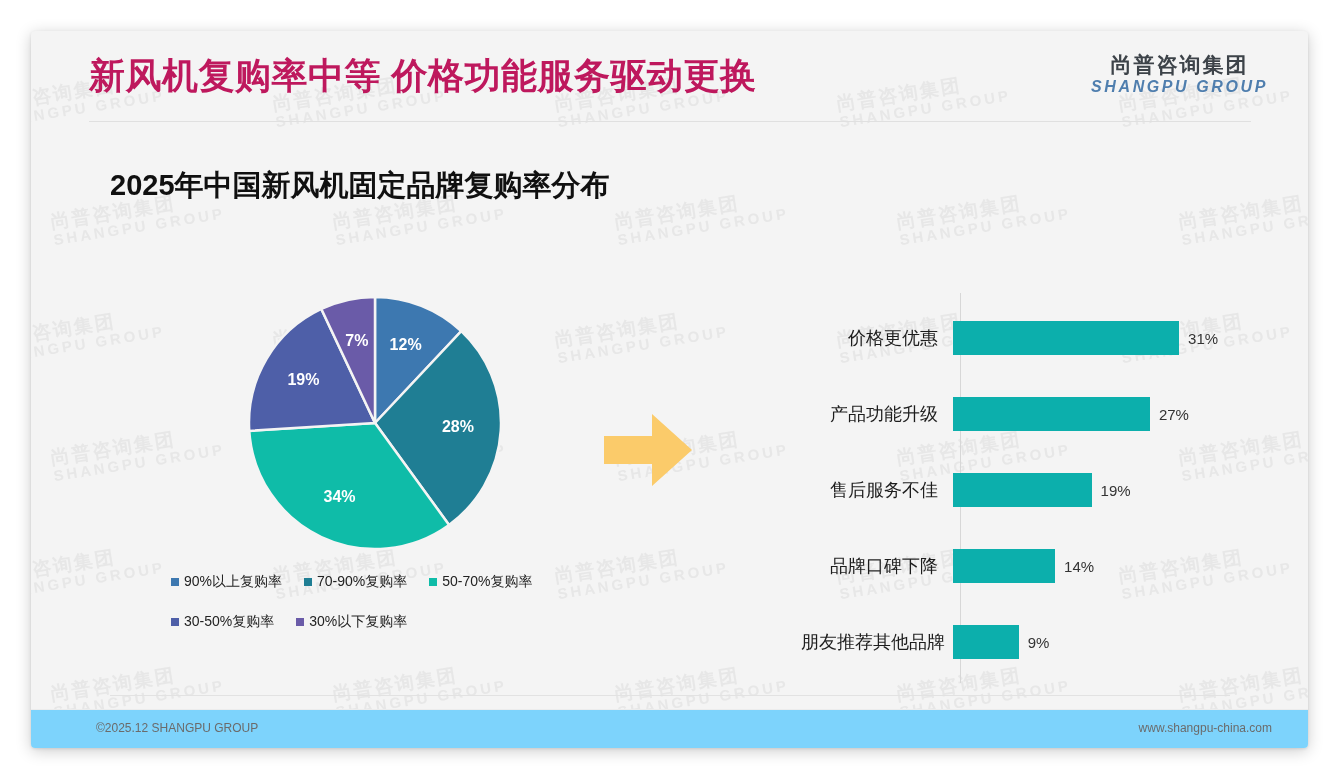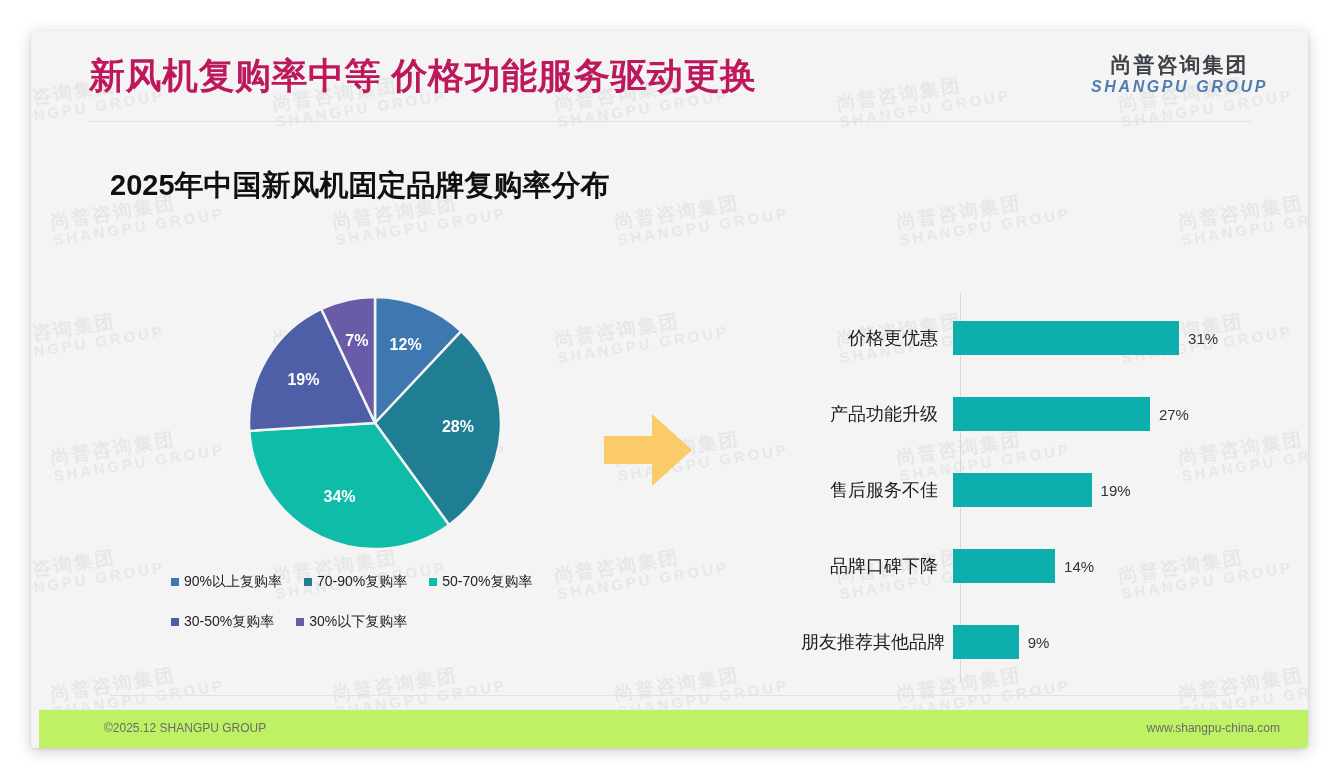--- a/index.html
+++ b/index.html
@@ -225,25 +225,25 @@
     position: absolute;
     left: 113px;
     top: 683px;
     font-size: 12.5px;
     color: #555555;
     white-space: nowrap;
     z-index: 5;
   }
   .footer-bar {
     position: absolute;
-    left: 8px;
+    left: 0;
     bottom: 0;
     width: 100%;
     height: 38px;
-    background: #bef264;
+    background: #7dd3fc;
     border-top: 1px solid #ececec;
     z-index: 5;
   }
   .footer-left {
     position: absolute;
     left: 65px;
     top: 11px;
     font-size: 12px;
     color: #6b6b6b;
     white-space: nowrap;

